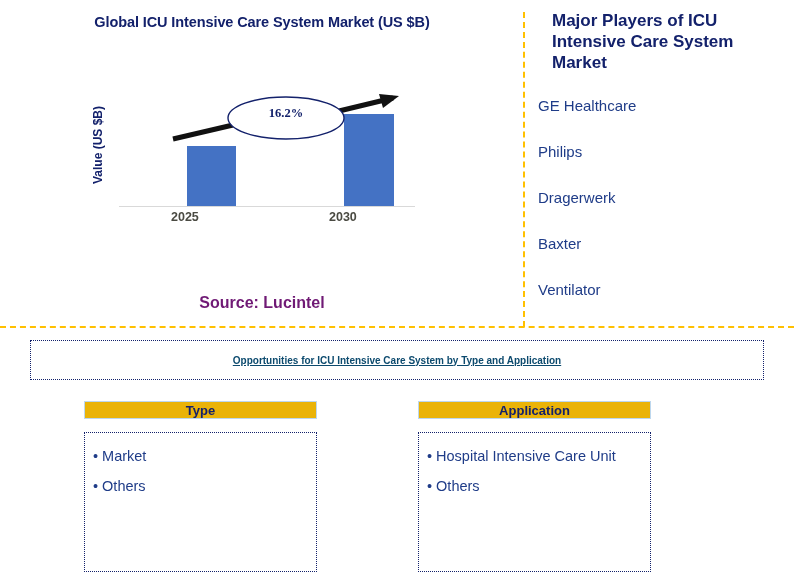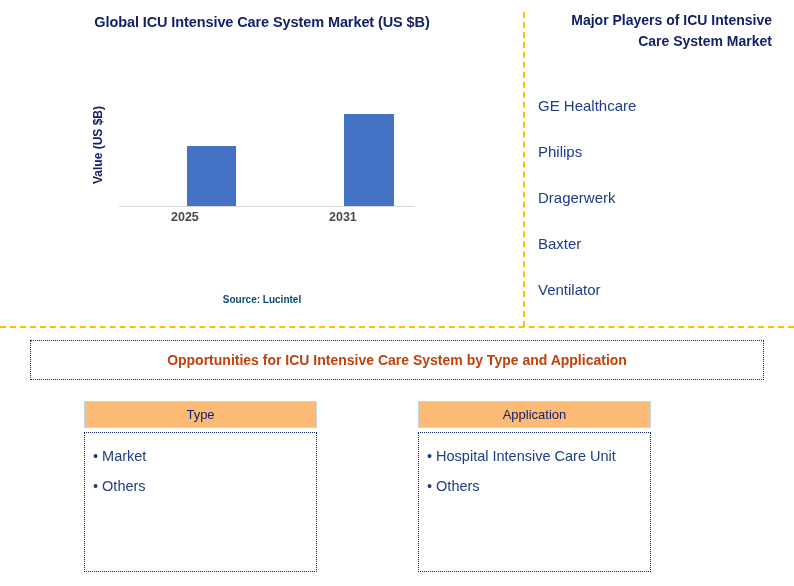--- a/index.html
+++ b/index.html
@@ -97,23 +97,23 @@
     font-size: 12.5px;
     font-weight: bold;
     color: #13216B;
   }
 
   #source-note {
     position: absolute;
     left: 0; top: 294px;
     width: 524px;
     text-align: center;
-    font-size: 10px;
-    font-weight: bold;
-    color: #0c4a6e;
+    font-size: 16px;
+    font-weight: bold;
+    color: #701a75;
   }
 
   
   #vertical-divider {
     position: absolute;
     left: 523px; top: 12px;
     width: 0;
     height: 315px;
     border-left: 2px dashed #FFC000;
   }
@@ -128,22 +128,22 @@
   
   #players-panel {
     position: absolute;
     left: 528px; top: 0;
     width: 266px; height: 327px;
   }
   #players-title {
     position: absolute;
     left: 24px; top: 10px;
     width: 220px;
-    text-align: right;
-    font-size: 14px;
+    text-align: left;
+    font-size: 17px;
     font-weight: bold;
     line-height: 21px;
     color: #13216B;
   }
   #players-list {
     position: absolute;
     left: 10px; top: 92px;
     width: 250px;
   }
   .player-item {
@@ -158,37 +158,38 @@
     position: absolute;
     left: 30px; top: 340px;
     width: 734px; height: 40px;
     border: 1px dotted #13216B;
     box-sizing: border-box;
     display: flex;
     align-items: center;
     justify-content: center;
   }
   #opportunities-title {
-    font-size: 14px;
-    font-weight: bold;
-    color: #c2410c;
+    font-size: 10px;
+    font-weight: bold;
+    color: #0c4a6e;
+    text-decoration: underline;
   }
 
   
   .col-header {
     position: absolute;
-    height: 27px;
-    background: #fdba74;
+    height: 18px;
+    background: #eab308;
     border: 1px solid #BDD7EE;
     box-sizing: border-box;
     display: flex;
     align-items: center;
     justify-content: center;
     font-size: 13px;
-    font-weight: normal;
+    font-weight: bold;
     color: #13216B;
   }
   #type-header { left: 84px; top: 401px; width: 233px; }
   #application-header { left: 418px; top: 401px; width: 233px; }
 
   .col-box {
     position: absolute;
     top: 432px;
     height: 140px;
     border: 1px dotted #13216B;
@@ -218,22 +219,31 @@
 
     <div id="y-axis-label">Value (US $B)</div>
 
     <div id="plot-area">
       <div class="axis-line"></div>
 
       <div class="bar" id="bar-2025" style="height: 60px; background: rgb(68, 114, 196);"></div>
       <div class="bar" id="bar-2031" style="height: 92px; background: rgb(68, 114, 196);"></div>
 
       <div class="tick-label" id="tick-2025">2025</div>
-      <div class="tick-label" id="tick-2031">2031</div>
-
+      <div class="tick-label" id="tick-2031">2030</div>
+
+      <div id="cagr-callout">
+        <svg width="230" height="52" viewBox="0 0 230 52">
+          <path d="M2 47 L62 33" stroke="#111111" stroke-width="5" fill="none"></path>
+          <path d="M168 19 L222 6" stroke="#111111" stroke-width="5" fill="none"></path>
+          <polygon points="228,4 208,2 212,16" fill="#111111"></polygon>
+          <ellipse cx="115" cy="26" rx="58" ry="21" fill="#FFFFFF" stroke="#13216B" stroke-width="1.4"></ellipse>
+        </svg>
+        <div id="cagr-value">16.2%</div>
+      </div>
     </div>
   </div>
 
   <div id="source-note">Source: Lucintel</div>
 </div>
 
 <div id="vertical-divider"></div>
 <div id="horizontal-divider"></div>
 
 <div id="players-panel">

